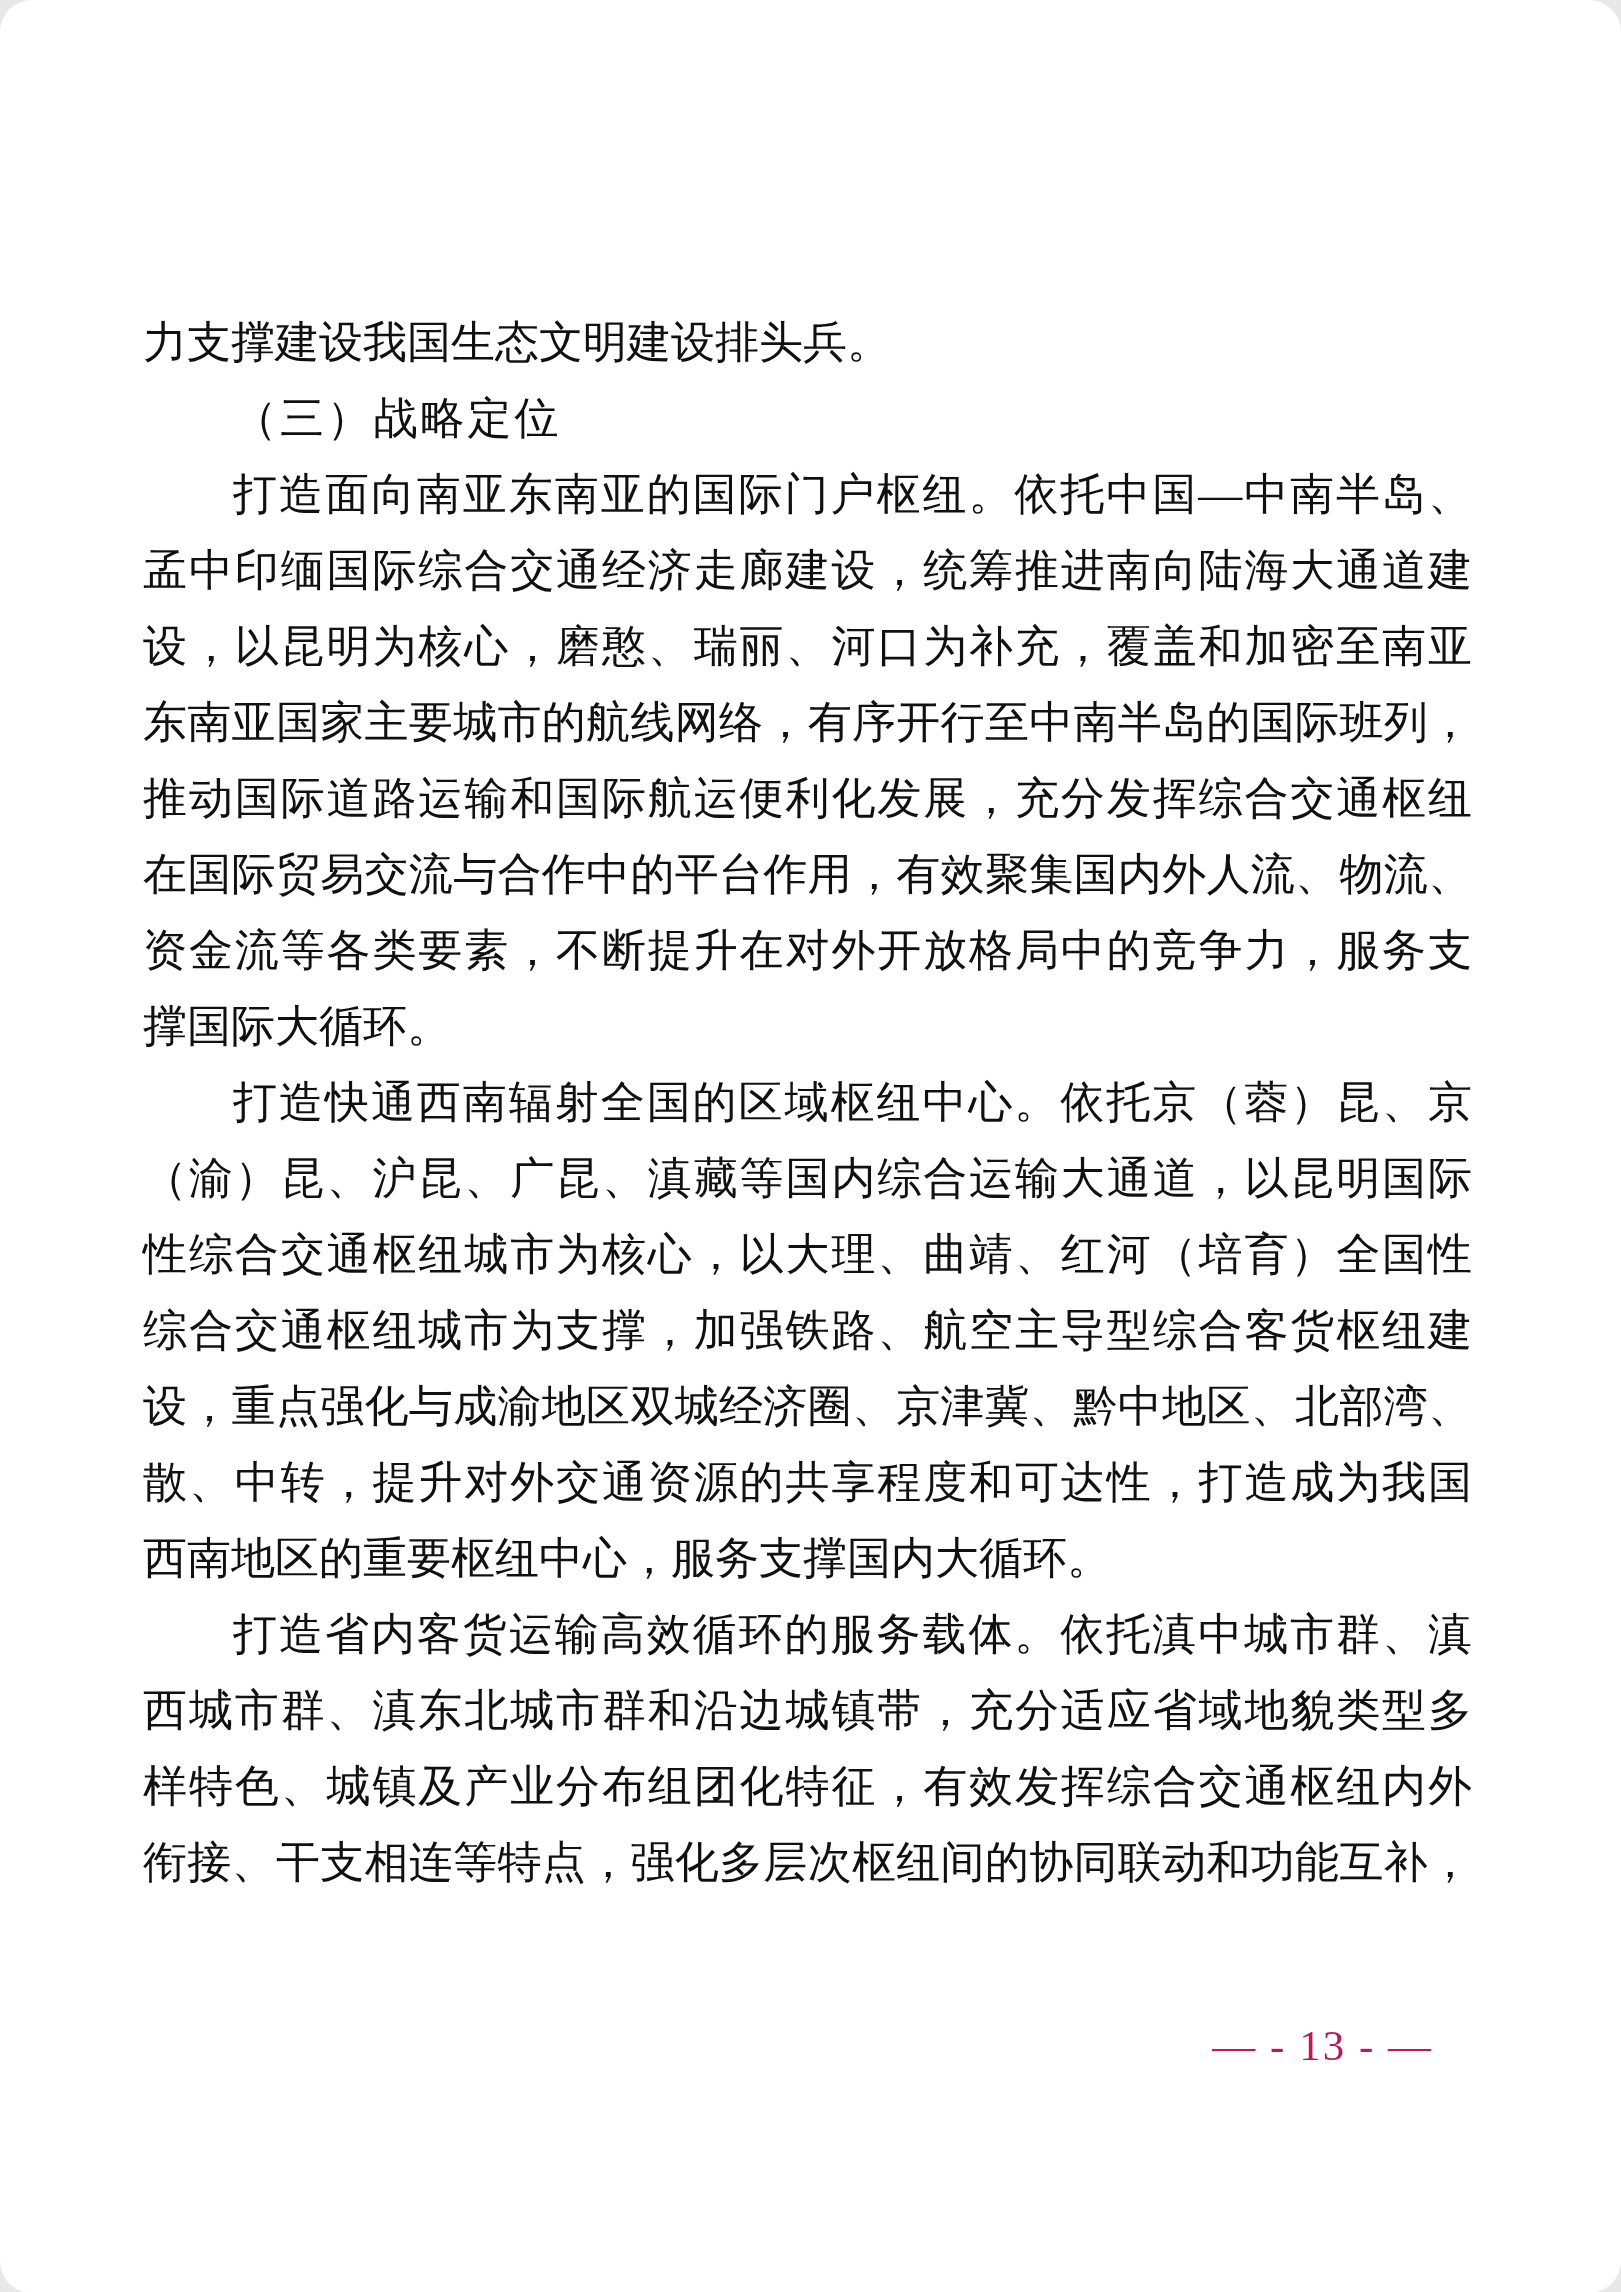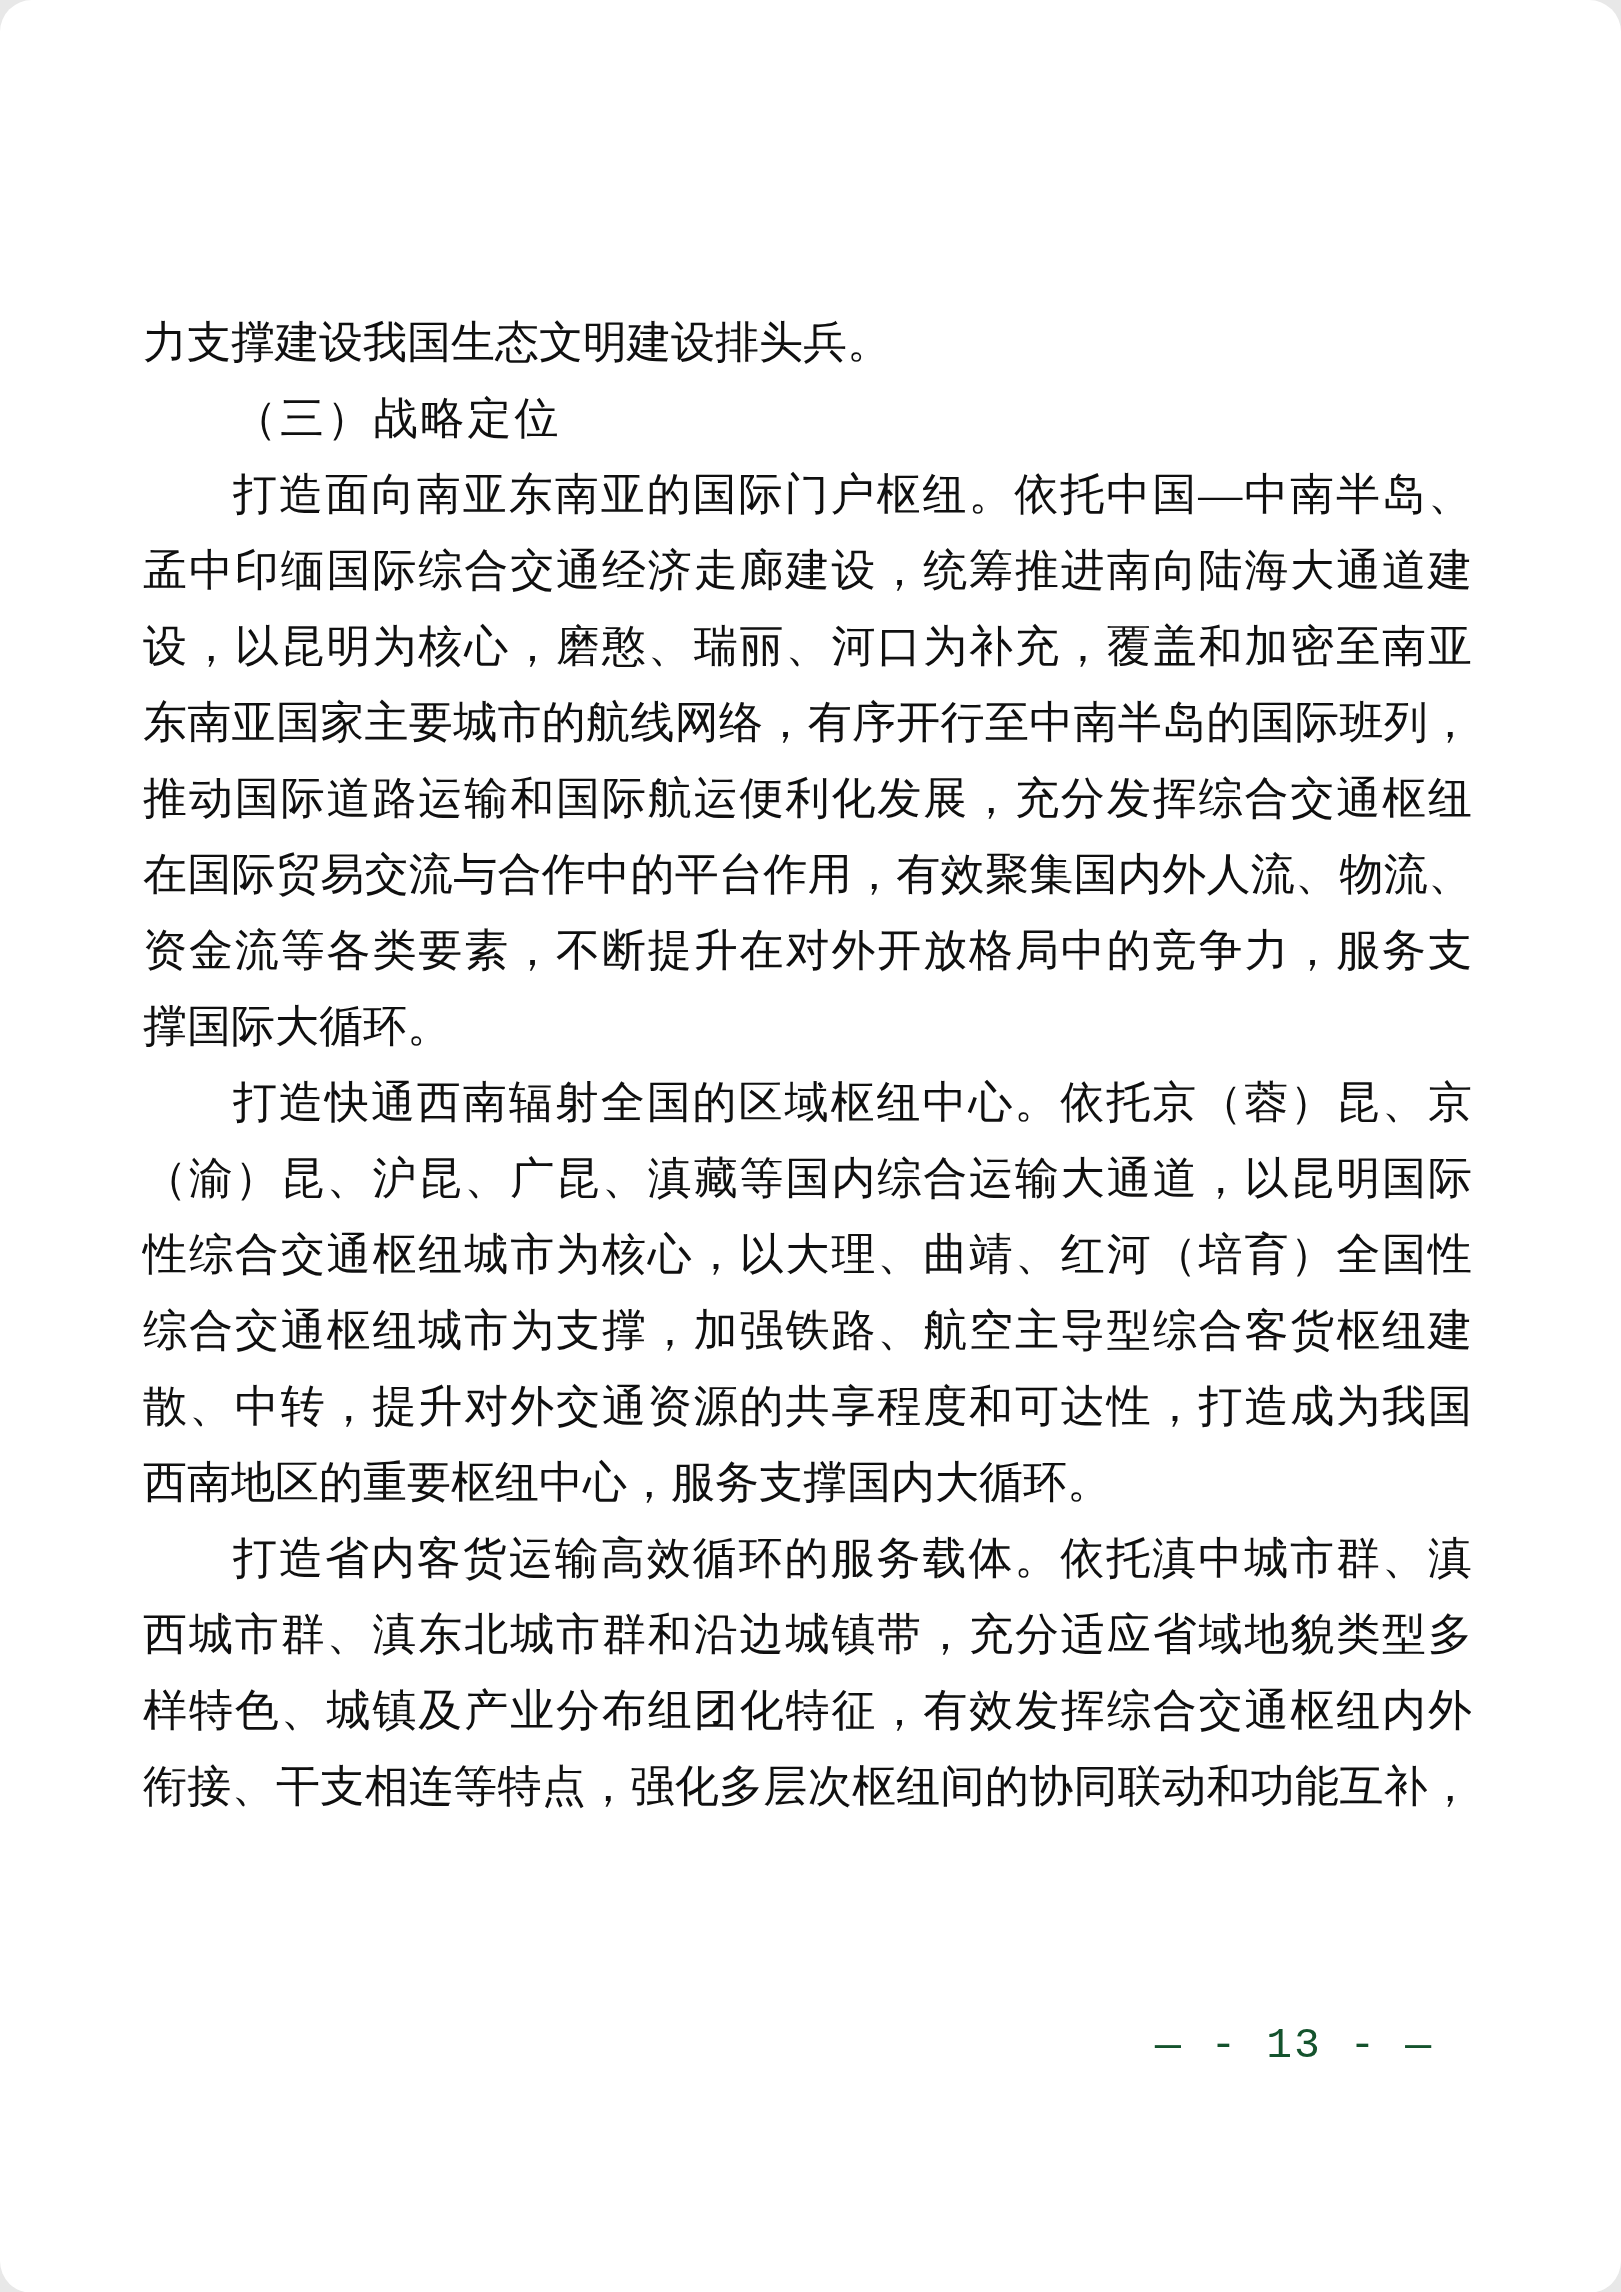--- a/index.html
+++ b/index.html
@@ -45,22 +45,22 @@
     text-indent: 90px;
     letter-spacing: 2.9px;
   }
   .page-number {
     position: absolute;
     top: 2021px;
     right: 188px;
     font-size: 43px;
     line-height: 49px;
     letter-spacing: 2px;
-    color: #14532d;
-    font-family: Liberation Mono, monospace;
+    color: #be185d;
+    font-family: Liberation Serif, serif;
   }
 </style>
 </head>
 <body>
 
 <div class="page">
   <div class="doc-body">
       <div class="line plain">力支撑建设我国生态文明建设排头兵。</div>
       <div class="line heading">（三）战略定位</div>
       <div class="line indent-justify">打造面向南亚东南亚的国际门户枢纽。依托中国—中南半岛、</div>
@@ -68,20 +68,21 @@
       <div class="line justify">设，以昆明为核心，磨憨、瑞丽、河口为补充，覆盖和加密至南亚</div>
       <div class="line justify">东南亚国家主要城市的航线网络，有序开行至中南半岛的国际班列，</div>
       <div class="line justify">推动国际道路运输和国际航运便利化发展，充分发挥综合交通枢纽</div>
       <div class="line justify">在国际贸易交流与合作中的平台作用，有效聚集国内外人流、物流、</div>
       <div class="line justify">资金流等各类要素，不断提升在对外开放格局中的竞争力，服务支</div>
       <div class="line plain">撑国际大循环。</div>
       <div class="line indent-justify">打造快通西南辐射全国的区域枢纽中心。依托京（蓉）昆、京</div>
       <div class="line justify">（渝）昆、沪昆、广昆、滇藏等国内综合运输大通道，以昆明国际</div>
       <div class="line justify">性综合交通枢纽城市为核心，以大理、曲靖、红河（培育）全国性</div>
       <div class="line justify">综合交通枢纽城市为支撑，加强铁路、航空主导型综合客货枢纽建</div>
+      <div class="line justify">设，重点强化与成渝地区双城经济圈、京津冀、黔中地区、北部湾、</div>
       <div class="line justify">散、中转，提升对外交通资源的共享程度和可达性，打造成为我国</div>
       <div class="line plain">西南地区的重要枢纽中心，服务支撑国内大循环。</div>
       <div class="line indent-justify">打造省内客货运输高效循环的服务载体。依托滇中城市群、滇</div>
       <div class="line justify">西城市群、滇东北城市群和沿边城镇带，充分适应省域地貌类型多</div>
       <div class="line justify">样特色、城镇及产业分布组团化特征，有效发挥综合交通枢纽内外</div>
       <div class="line justify">衔接、干支相连等特点，强化多层次枢纽间的协同联动和功能互补，</div>
     </div>
   <div class="page-number">— - 13 - —</div>
 </div>
 

